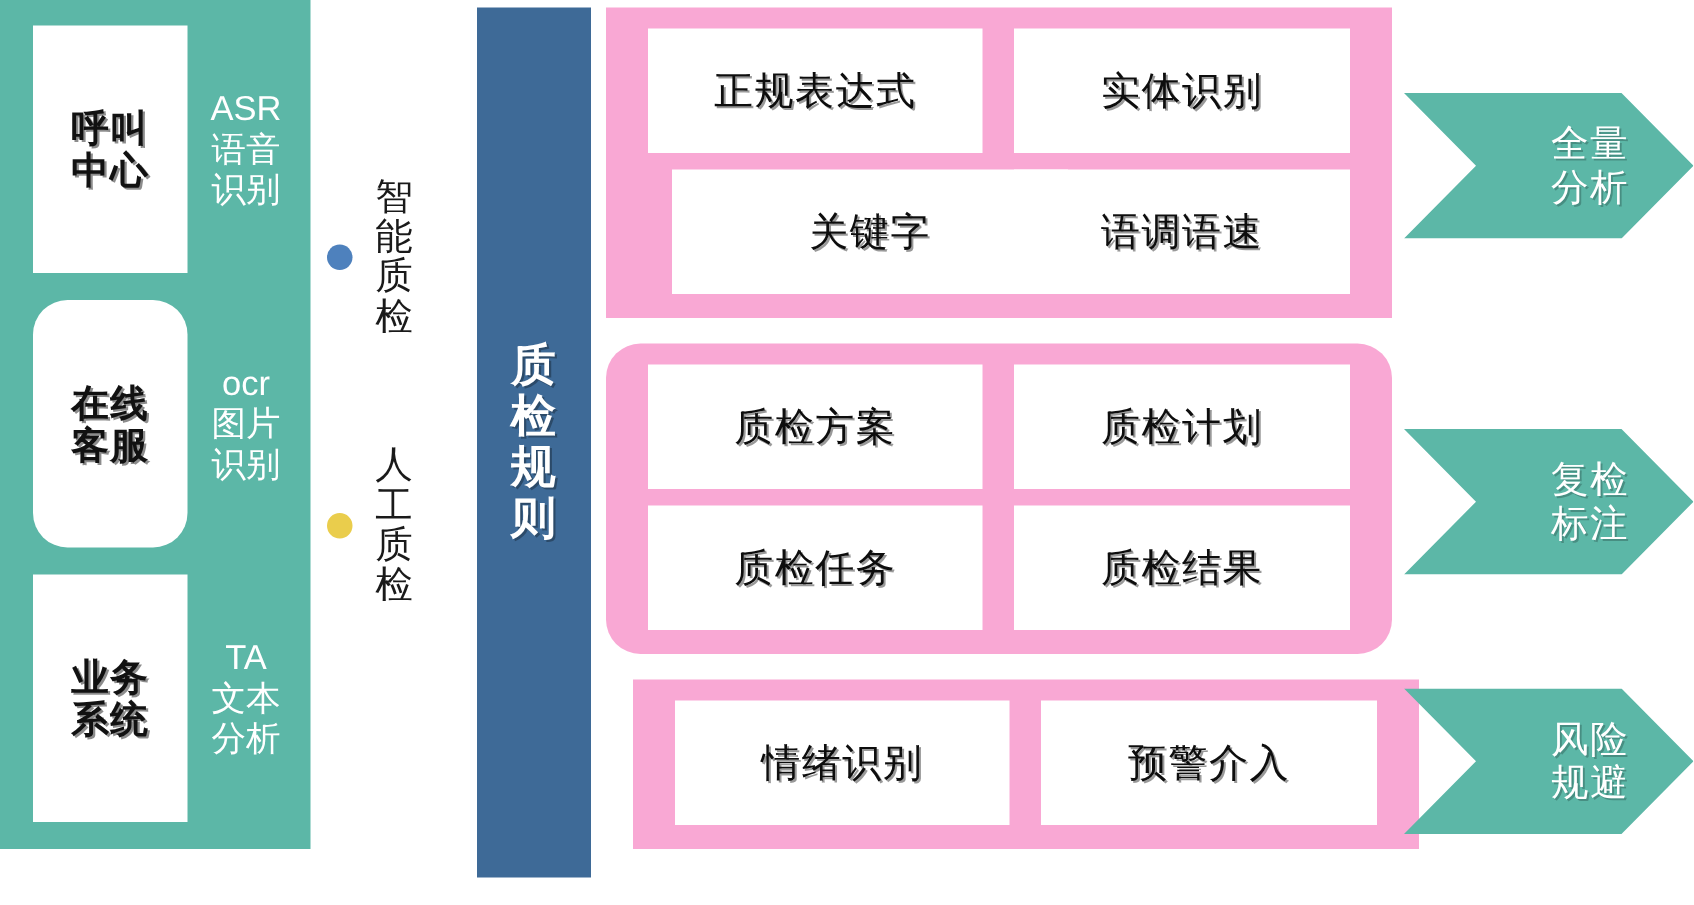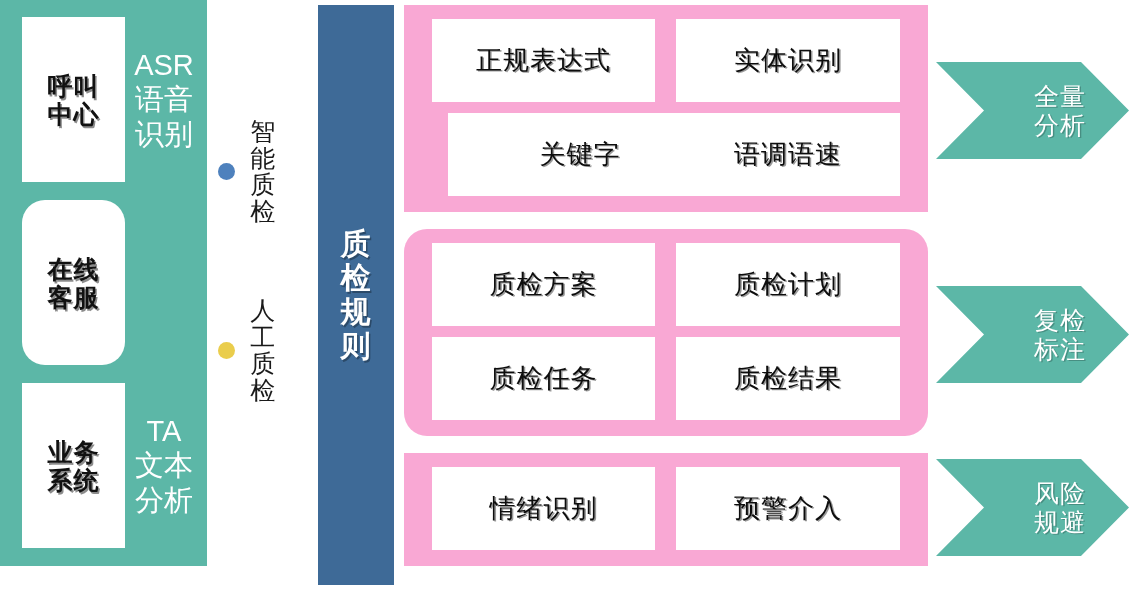--- a/index.html
+++ b/index.html
@@ -23,21 +23,21 @@
   }
   .src-box-label {
     font-size: 25px; font-weight: bold; color: #111111;
     line-height: 1.12; text-align: center; letter-spacing: 1px;
     text-shadow: 1.5px 1.5px 0 rgba(0,0,0,0.45);
     writing-mode: horizontal-tb;
     width: 2.2em;
   }
   .src-cap {
     position: absolute; left: 134px; width: 60px;
-    color: #ffffff; font-size: 29px; line-height: 1.18;
+    color: #ffffff; font-size: 23px; line-height: 1.18;
     text-align: center; font-weight: 400;
     display: flex; align-items: center; justify-content: center;
   }
   .src-cap span { display: block; width: 2.1em; text-align:center; }
 
   
   .bullet-col { position: absolute; left: 210px; top: 0; width: 108px; height: 603px; }
   .bullet-row { position: absolute; display: flex; align-items: center; }
   .dot { width: 17px; height: 17px; border-radius: 50%; flex: none; }
   .dot.blue { background: #4E81BD; }
@@ -104,20 +104,23 @@
     <div class="src-box" style="top:17px; height:165px;">
       <div class="src-box-label">呼叫中心</div>
     </div>
     <div class="src-cap" style="top:17px; height:165px;">
       <span>ASR语音识别</span>
     </div>
 
     <div class="src-box" style="top:200px; height:165px;border-radius:23px;">
       <div class="src-box-label">在线客服</div>
     </div>
+    <div class="src-cap" style="top:200px; height:165px;">
+      <span>ocr图片识别</span>
+    </div>
 
     <div class="src-box" style="top:383px; height:165px;">
       <div class="src-box-label">业务系统</div>
     </div>
     <div class="src-cap" style="top:383px; height:165px;">
       <span>TA文本分析</span>
     </div>
   </div>
 
   <div class="bullet-col">
@@ -160,21 +163,21 @@
       <span class="cell-label">质检计划</span>
     </div>
     <div class="cell" style="left:28px; top:108px; width:223px; height:83px;">
       <span class="cell-label">质检任务</span>
     </div>
     <div class="cell" style="left:272px; top:108px; width:224px; height:83px;">
       <span class="cell-label">质检结果</span>
     </div>
   </div>
 
-  <div class="blue-panel" style="top:453px; height:113px;">
+  <div class="blue-panel" style="top:453px; height:113px;margin-left:18px;">
     <div class="cell" style="left:28px; top:14px; width:223px; height:83px;">
       <span class="cell-label">情绪识别</span>
     </div>
     <div class="cell" style="left:272px; top:14px; width:224px; height:83px;">
       <span class="cell-label">预警介入</span>
     </div>
   </div>
 
   <div class="arrow" style="top:62px;">
     <svg viewBox="0 0 193 97" preserveAspectRatio="none">

